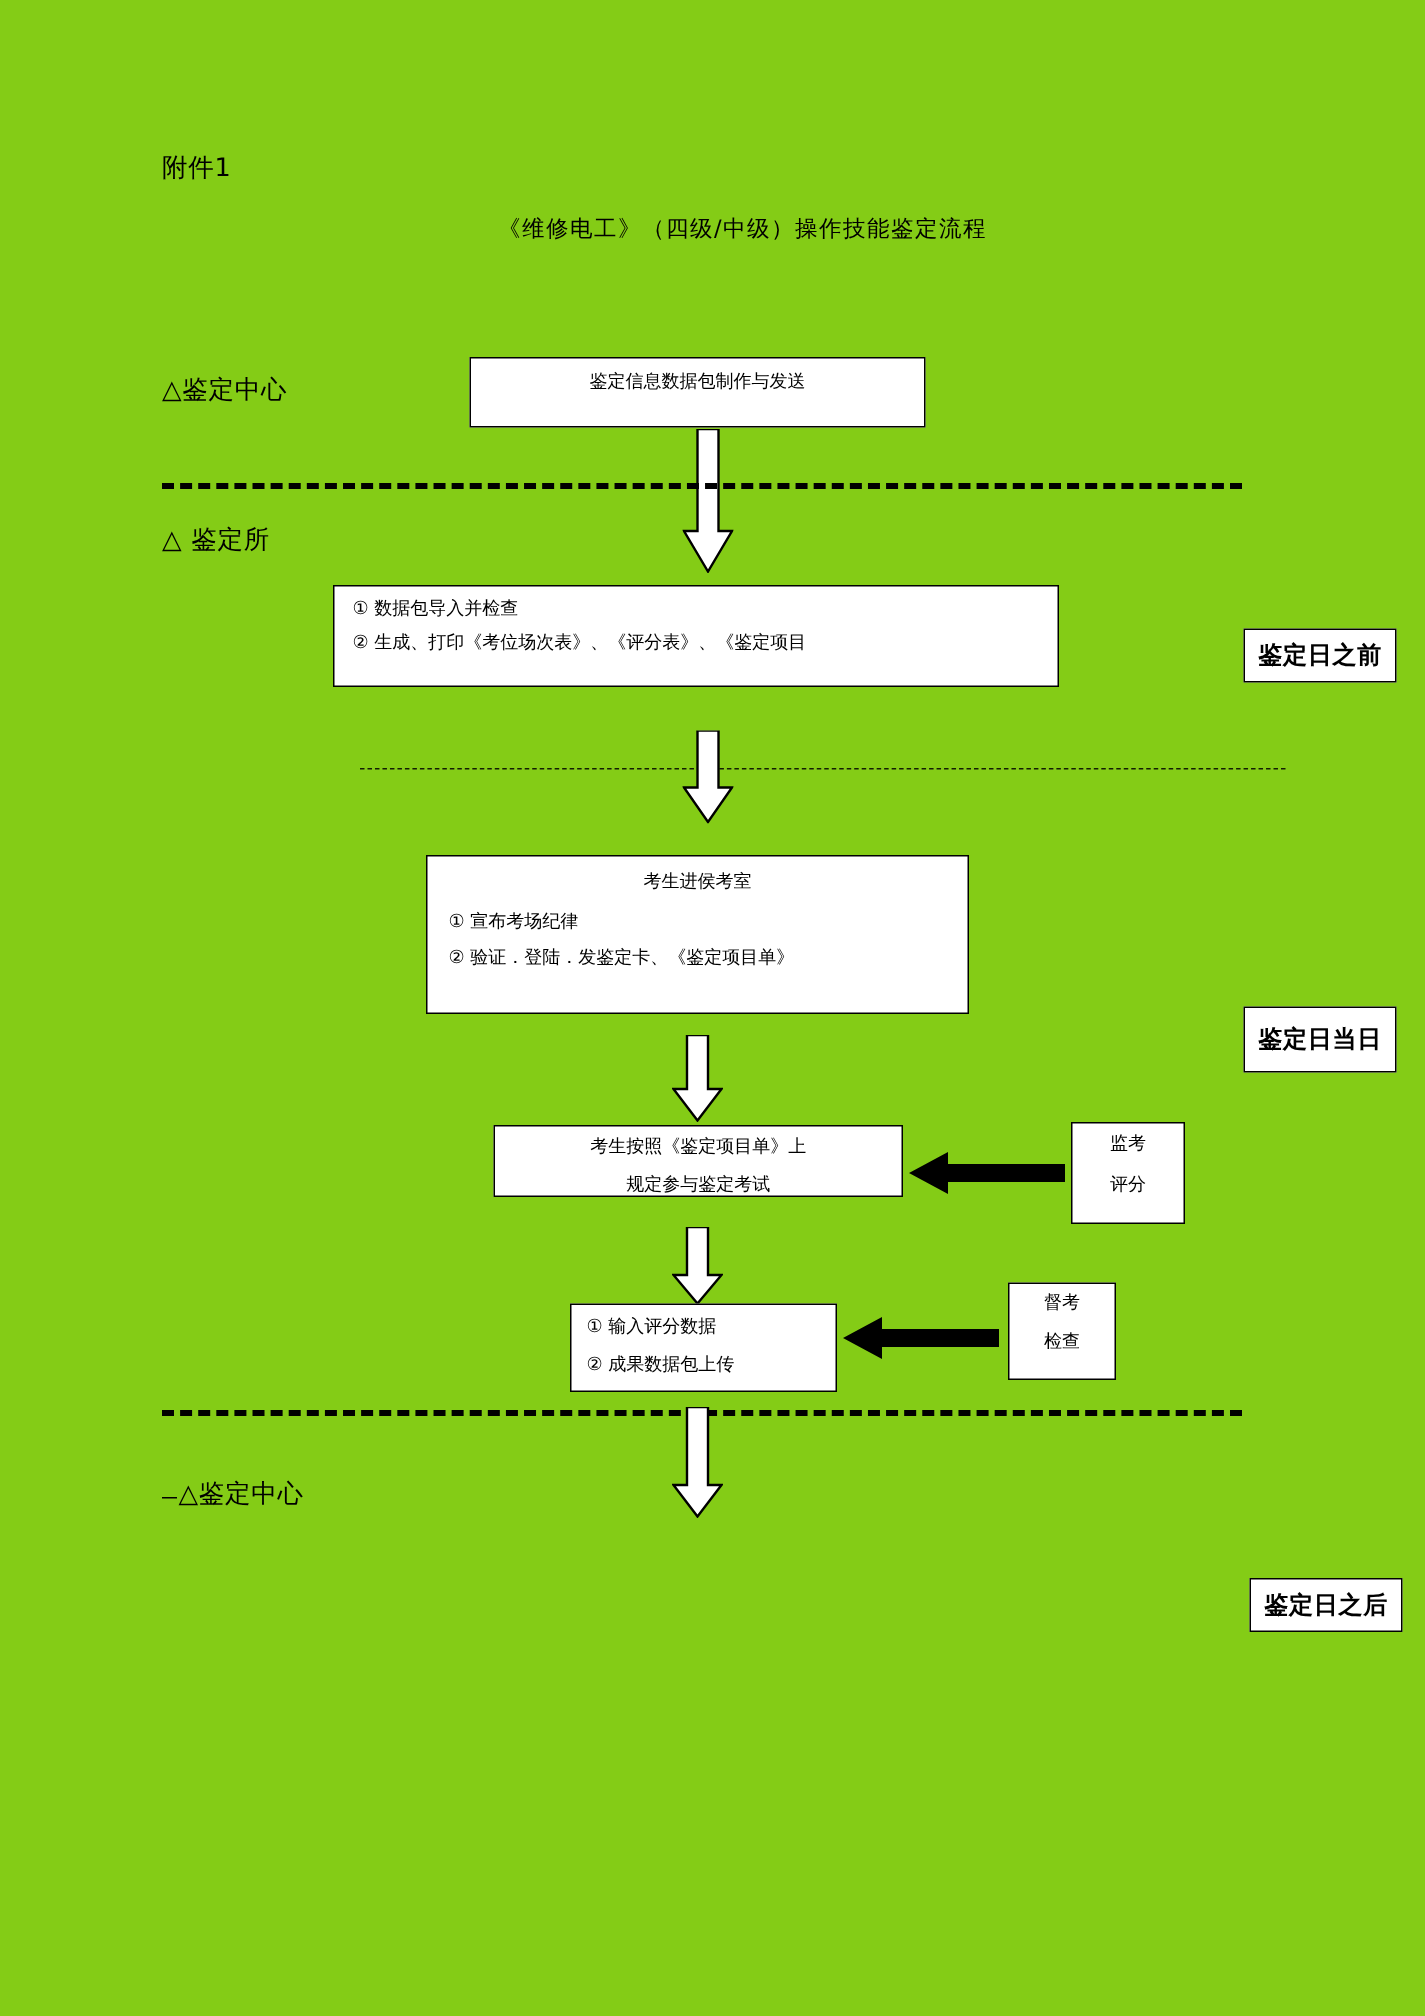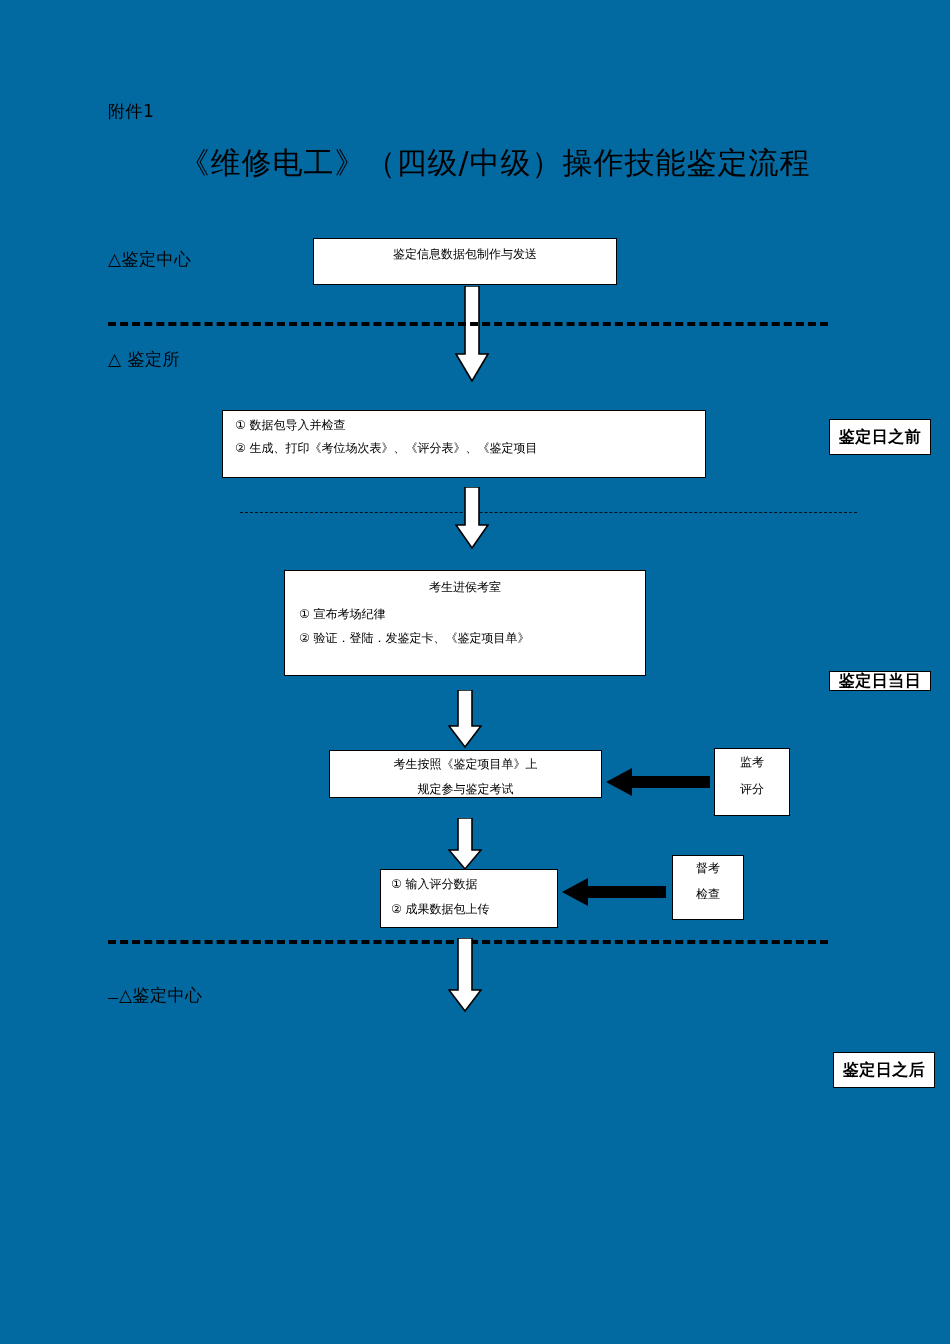--- a/index.html
+++ b/index.html
@@ -8,38 +8,38 @@
     background: #ffffff;
   }
   body {
     font-family: "DejaVu Sans", "Liberation Sans", sans-serif;
     color: #000000;
   }
   #page {
     position: relative;
     width: 950px;
     height: 1344px;
-    background: #0369a1;
+    background: #84cc16;
     overflow: hidden;
     text-decoration: underline;
   }
   .abs { position: absolute; }
 
   .attachment-label {
     left: 108px;
     top: 100px;
     font-size: 17px;
     letter-spacing: 0.5px;
   }
   .doc-title {
     left: 0;
     top: 143px;
     width: 950px;
     text-align: center;
-    font-size: 30px;
+    font-size: 15px;
     letter-spacing: 1px;
     padding-left: 40px;
     box-sizing: border-box;
   }
 
   
   .lane-label {
     font-size: 17px;
     letter-spacing: 0.5px;
     white-space: nowrap;
@@ -107,21 +107,21 @@
   <div class="abs arrow-down" style="left:455px; top:286px;">
     <svg width="34" height="96" viewBox="0 0 34 96">
       <polygon points="10,0 24,0 24,68 33,68 17,95 1,68 10,68" fill="#ffffff" stroke="#000000" stroke-width="1.6"></polygon>
     </svg>
   </div>
 
   <div class="abs divider-dashed" style="left:108px; top:322px; width:720px;"></div>
 
   <div class="abs lane-label" style="left:108px; top:348px;">△  鉴定所</div>
 
-  <div class="abs box" style="left:222px; top:390px; width:484px; height:68px; padding:8px 0 0 12px;margin-top:20px;">
+  <div class="abs box" style="left:222px; top:390px; width:484px; height:68px; padding:8px 0 0 12px;">
     <div class="line" style="margin-bottom:10px;">① 数据包导入并检查</div>
     <div class="line">② 生成、打印《考位场次表》、《评分表》、《鉴定项目</div>
   </div>
 
   <div class="abs phase-badge" style="left:829px; top:419px; width:102px; height:36px;">
     <span>鉴定日之前</span>
   </div>
 
   <div class="abs divider-dashdot" style="left:240px; top:512px; width:617px;"></div>
 
@@ -130,21 +130,21 @@
       <polygon points="10,0 24,0 24,38 33,38 17,61 1,38 10,38" fill="#ffffff" stroke="#000000" stroke-width="1.6"></polygon>
     </svg>
   </div>
 
   <div class="abs box" style="left:284px; top:570px; width:362px; height:106px; padding:10px 0 0 0;">
     <div class="line" style="text-align:center; margin-bottom:14px;">考生进侯考室</div>
     <div class="line" style="padding-left:14px; margin-bottom:12px;">① 宣布考场纪律</div>
     <div class="line" style="padding-left:14px;">② 验证．登陆．发鉴定卡、《鉴定项目单》</div>
   </div>
 
-  <div class="abs phase-badge" style="left:829px; top:671px; width:102px; height:20px;">
+  <div class="abs phase-badge" style="left:829px; top:671px; width:102px; height:44px;">
     <span>鉴定日当日</span>
   </div>
 
   <div class="abs arrow-down" style="left:448px; top:690px;">
     <svg width="34" height="58" viewBox="0 0 34 58">
       <polygon points="10,0 24,0 24,36 33,36 17,57 1,36 10,36" fill="#ffffff" stroke="#000000" stroke-width="1.6"></polygon>
     </svg>
   </div>
 
   <div class="abs box center" style="left:329px; top:750px; width:273px; height:48px; padding-top:7px;">

